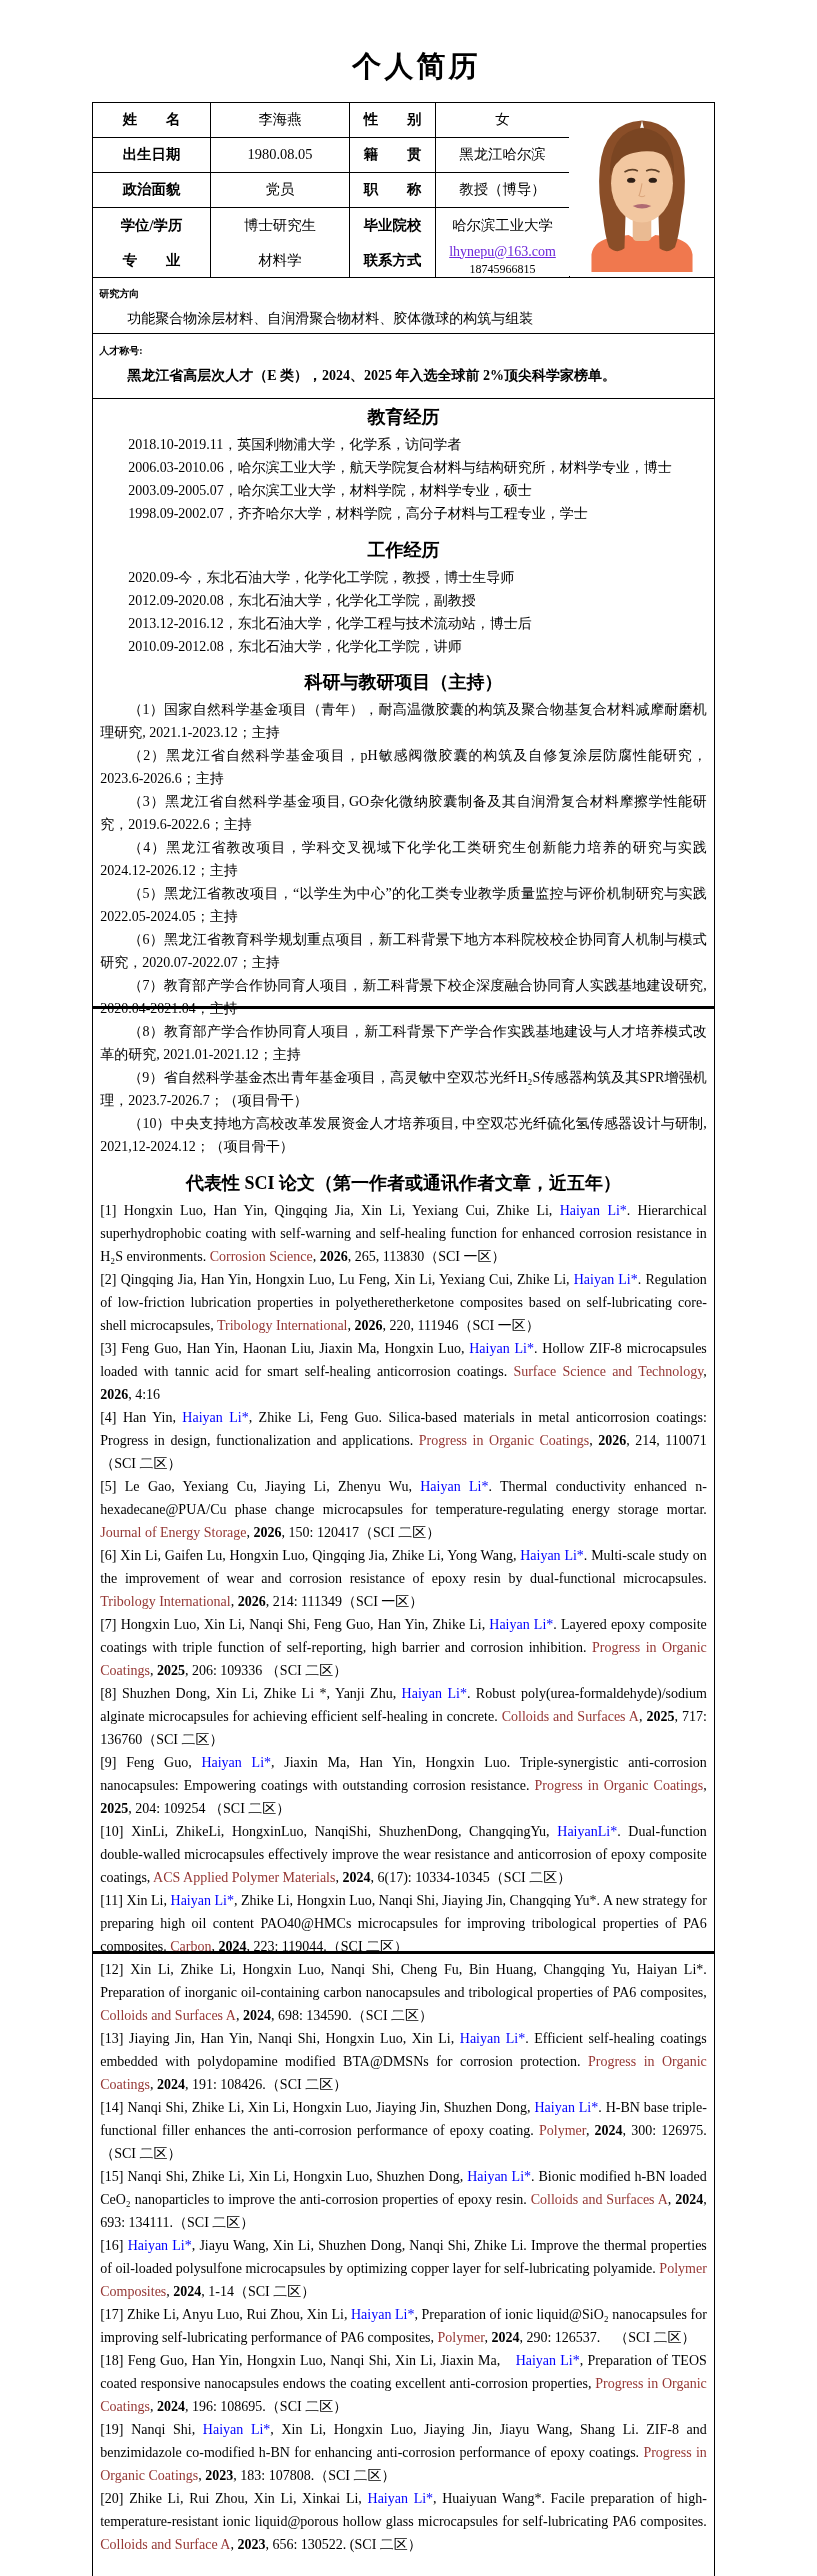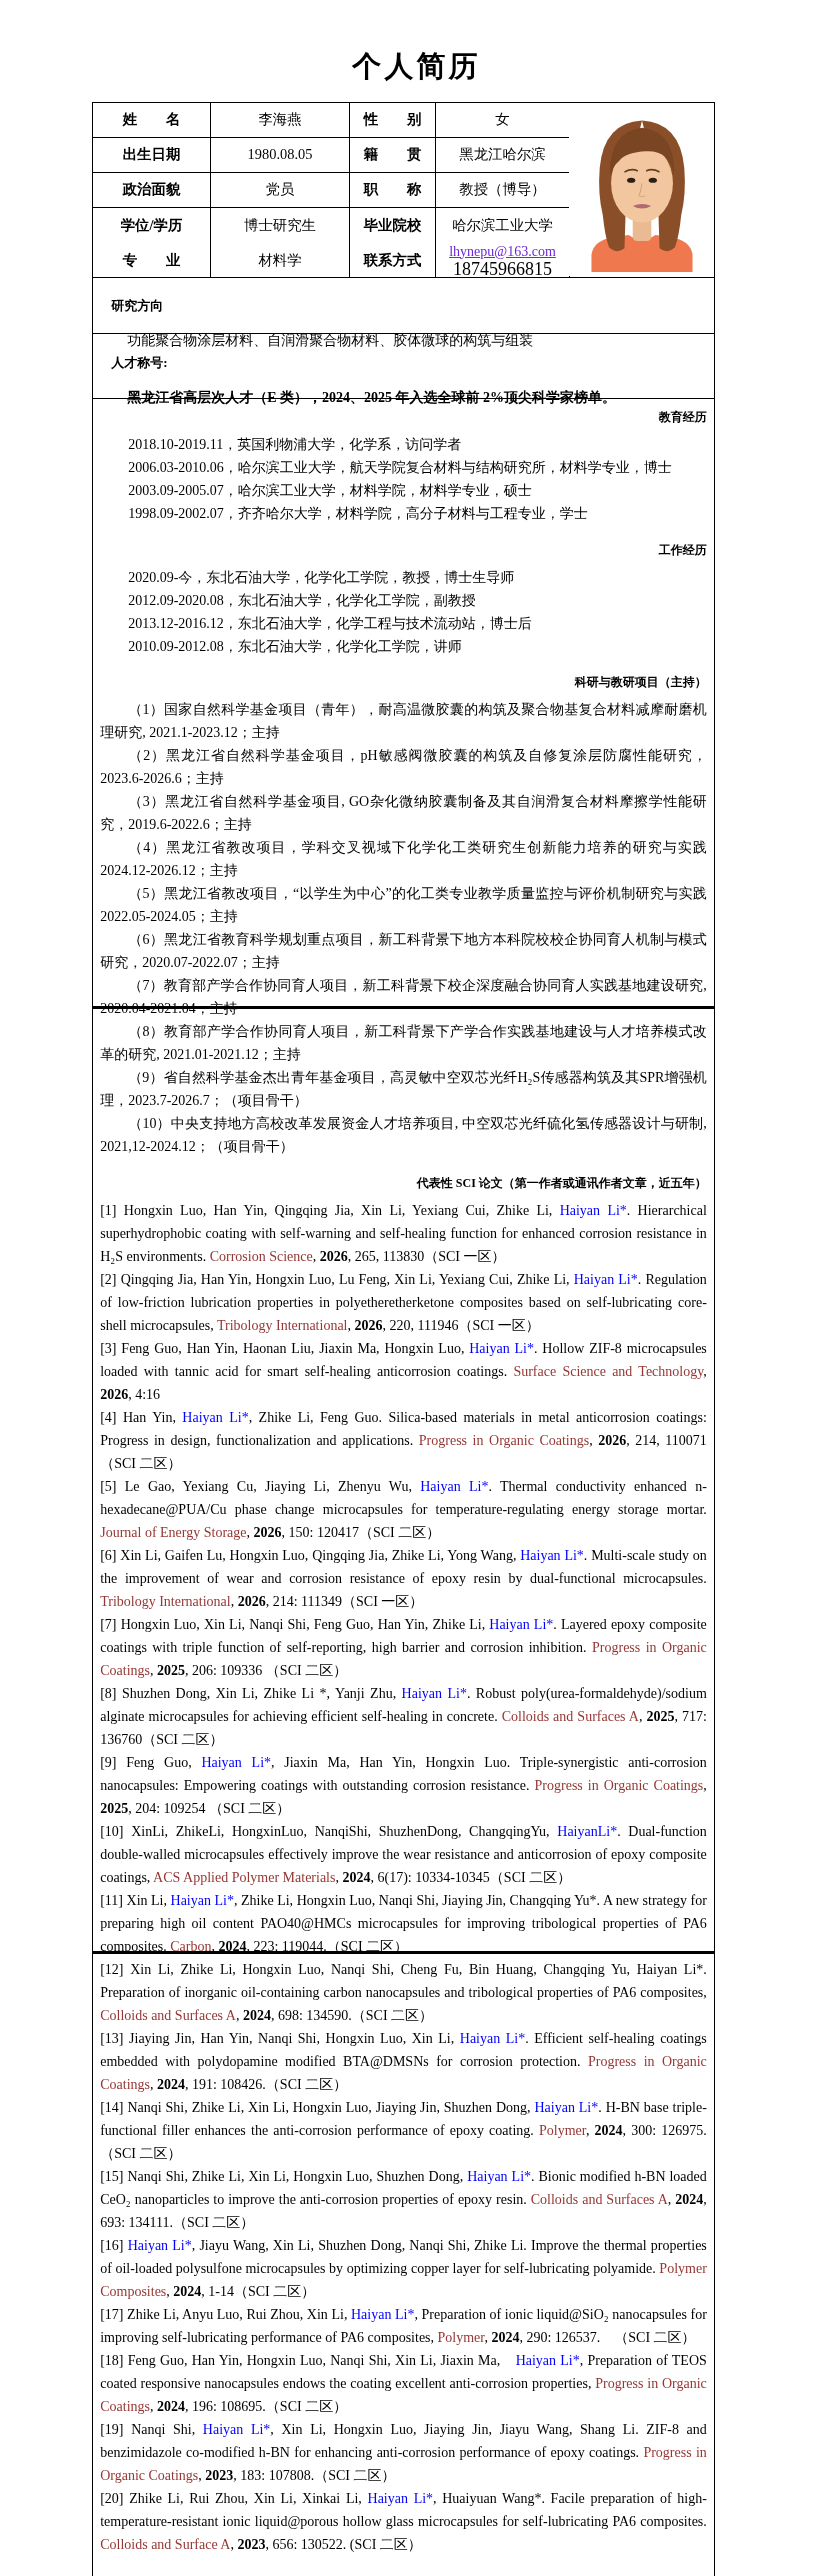--- a/index.html
+++ b/index.html
@@ -25,37 +25,37 @@
     display:flex;align-items:center;justify-content:center;text-align:left;
     font-size:14.4px;box-sizing:border-box;border-right:1px solid #000;height:100%;
     line-height:17.5px;
   }
   .cell:last-child{border-right:none;}
   .c1{width:118px;font-weight:bold;}
   .c2{width:139px;}
   .c3{width:86px;font-weight:bold;}
   .c4{width:133px;flex-direction:column;justify-content:center;}
   .email-link{color:#6d28d9;text-decoration:underline;font-size:14px;cursor:pointer;}
-  .phone{font-size:18px;margin-top:1px;}
+  .phone{font-size:12px;margin-top:1px;}
   .photo-cell{
     position:absolute;top:0;right:0;width:145px;height:173px;
     display:flex;align-items:center;justify-content:center;background:#fff;
   }
   
   .sec-row1{height:56px;border-bottom:1px solid #000;box-sizing:border-box;padding:4.1px 6.2px 0 6.2px;}
   .sec-row2{height:65px;border-bottom:1px solid #000;box-sizing:border-box;padding:5.2px 6.2px 0 6.2px;}
-  .sec-h{font-size:13px;font-weight:bold;margin:12px;line-height:23px;}
+  .sec-h{font-size:10px;font-weight:bold;margin:0;line-height:23px;}
   .sec-line{font-size:14px;margin:2.1px 0 0 0;line-height:23px;text-indent:28px;}
   .bold-line{font-weight:bold;}
   
   .content-row{
     position:relative;height:3000px;box-sizing:border-box;overflow:hidden;
     padding:5.2px 7.2px 0 7.2px;font-size:14px;line-height:23px;text-align:justify;
   }
-  .content-row h2{font-size:12px;font-weight:bold;margin:13.4px 0 4.1px 0;line-height:23px;text-align:right;}
+  .content-row h2{font-size:18px;font-weight:bold;margin:13.4px 0 4.1px 0;line-height:23px;text-align:center;}
   .content-row h2.first{margin-top:2.1px;}
   .plist p{margin:0;}
   .plist p.indent{text-indent:28px;}
   .papers p{margin:0;}
   .seg-u{color:#0000ff;}
   .seg-r{color:#953734;}
   .seg-b{font-weight:bold;}
   .pbreak{position:absolute;left:0;right:0;height:3.1px;background:#000;}
   .pb1{top:607px;} .pb2{top:1552px;}
 </style>

